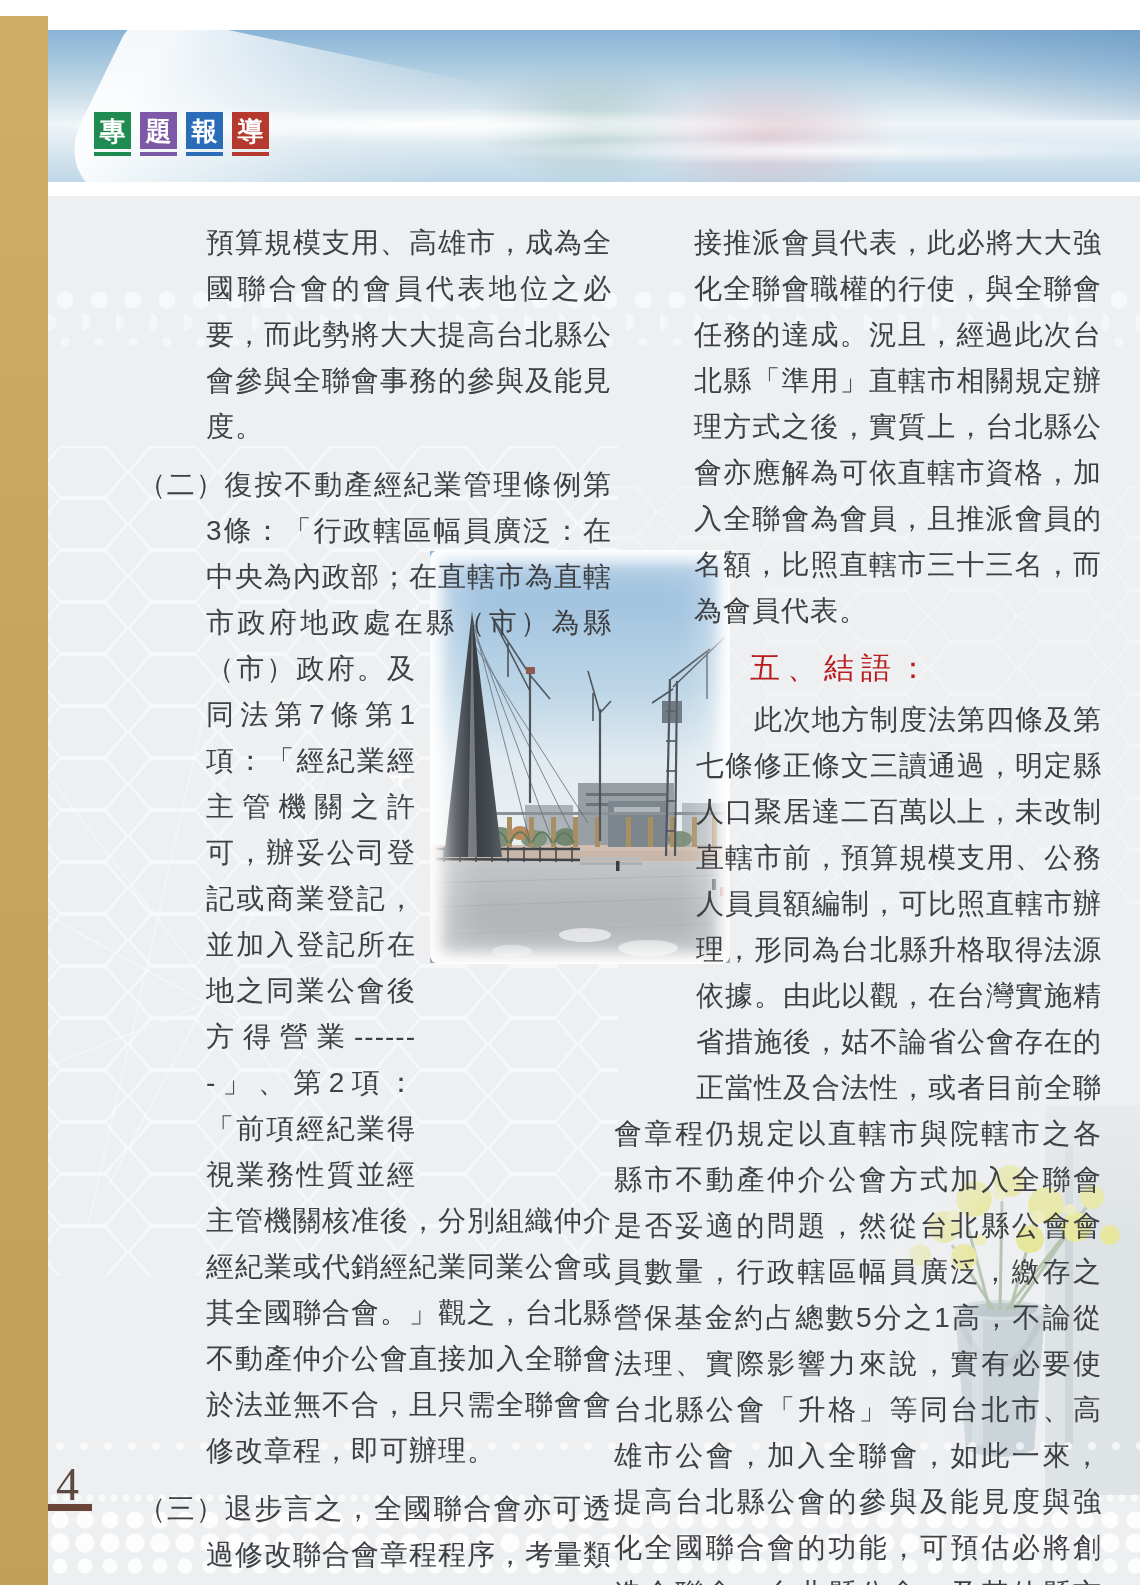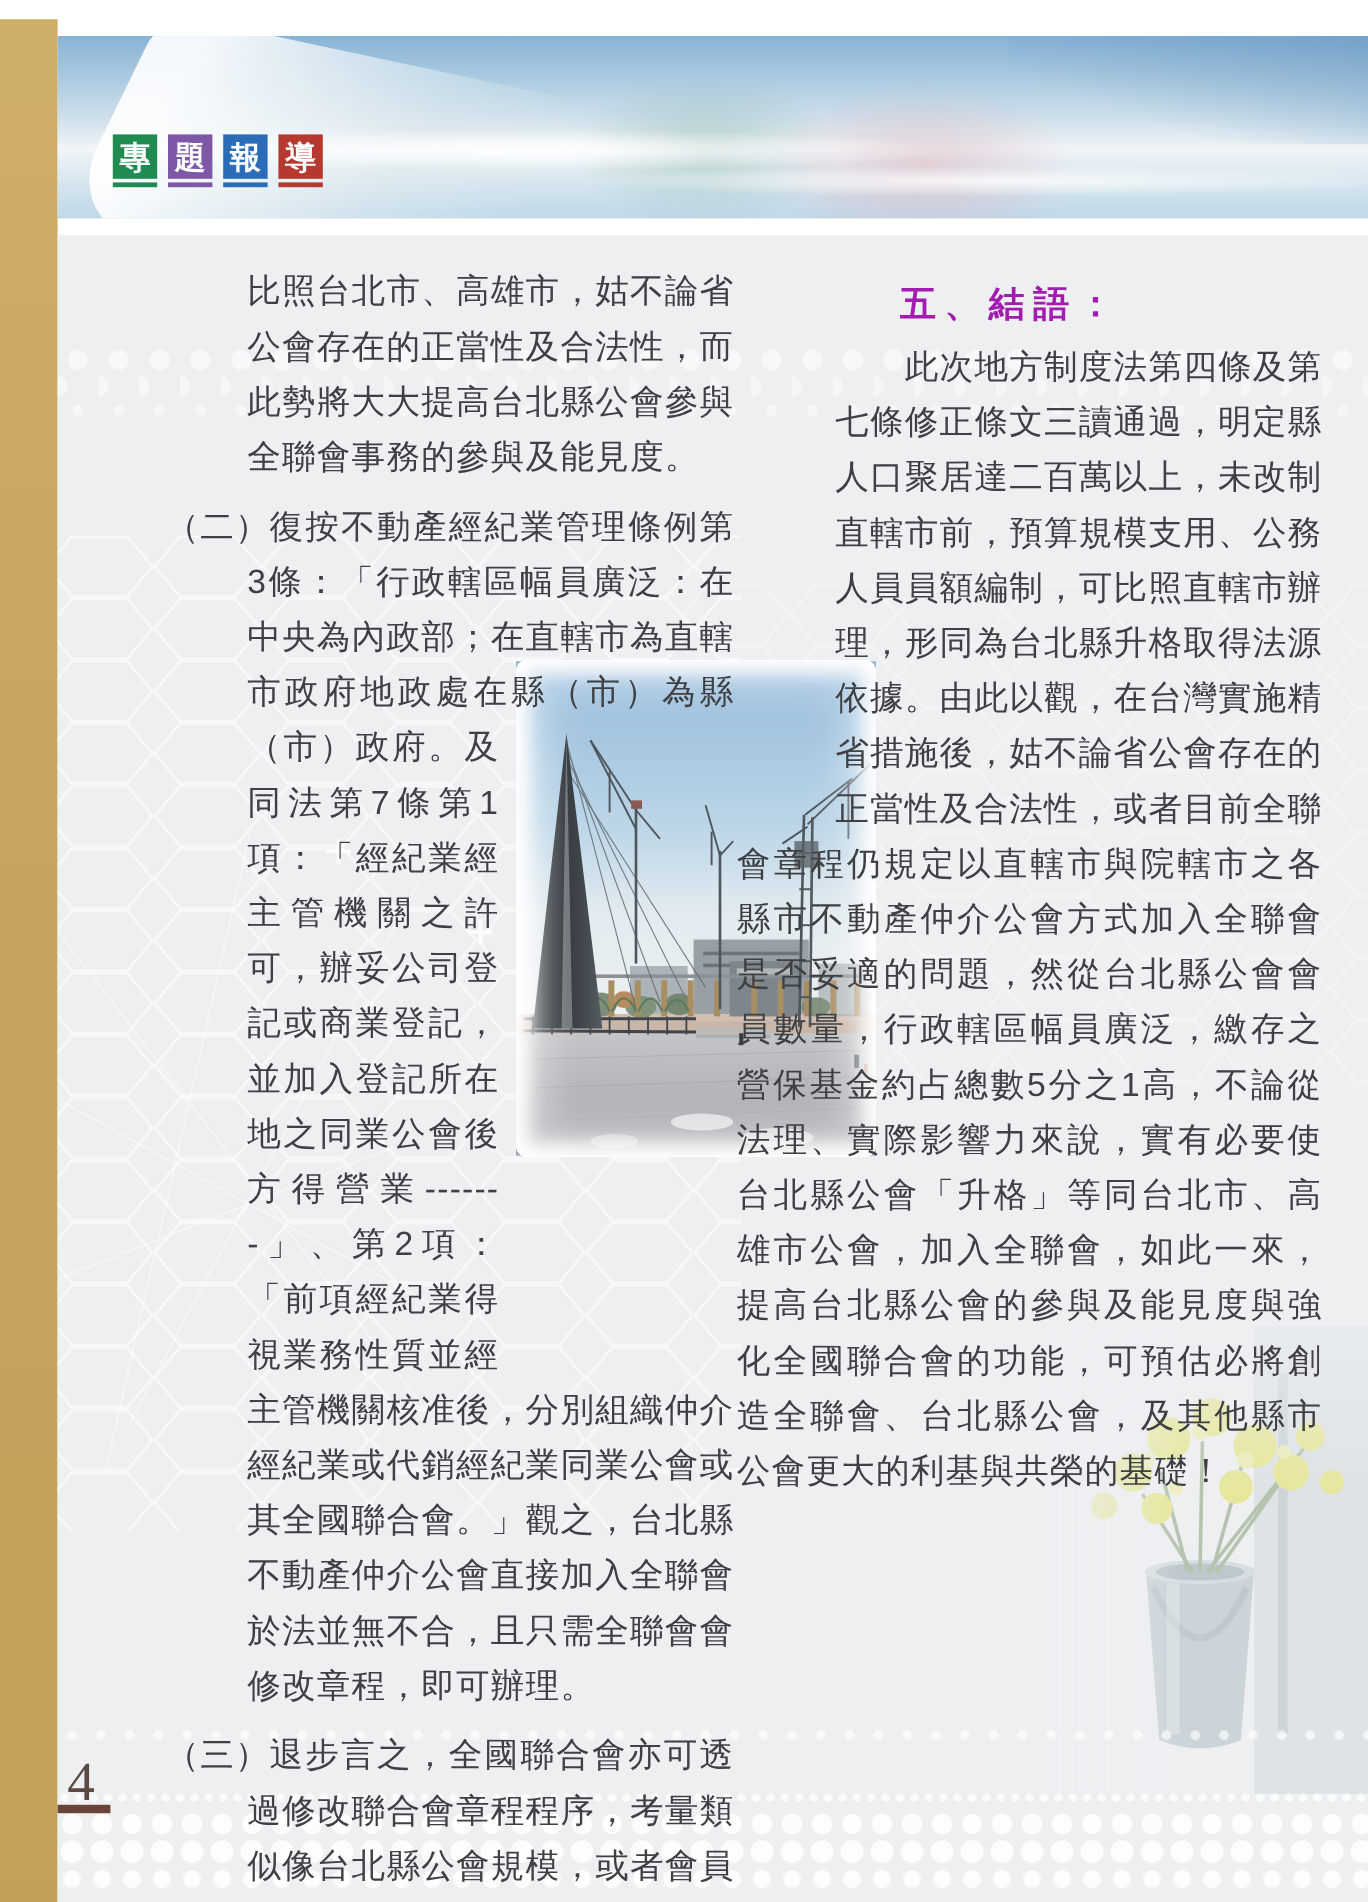--- a/index.html
+++ b/index.html
@@ -75,21 +75,21 @@
     letter-spacing:1px;text-align:justify;}
   .col-left{left:138px;width:474px;}
   .col-right{left:614px;width:488px;}
   .col p{margin:0 0 12px 0;}
   .indent68{margin-left:68px !important;margin-bottom:12px;}
   .hang{padding-left:68px;text-indent:-68px;}
   .marker{letter-spacing:0;}
   .wrapR{float:right;width:196px;height:532px;}
   .wrapL{float:left;width:82px;height:402px;}
   .p-cont{margin-left:80px !important;}
-  .conclusion-heading{margin:14px 0 10px 136px;color:#a21caf;font-size:30px;font-weight:700;
+  .conclusion-heading{margin:14px 0 10px 136px;color:#b91c1c;font-size:30px;font-weight:400;
     letter-spacing:7px;line-height:1.3;}
   .p-conclusion{text-indent:58px;}
 
   
   .pagenum-wrap{position:absolute;left:56px;top:1458px;z-index:5;
     font-family:"Liberation Serif","DejaVu Serif",serif;font-size:46px;color:#5c4a42;}
   .pagenum-bar{position:absolute;left:-8px;top:46px;width:44px;height:7px;background:#6a4437;}
 </style>
 </head>
 <body>
@@ -312,26 +312,27 @@
         <line x1="0" y1="384" x2="300" y2="372"></line>
       </g>
       <ellipse cx="155" cy="384" rx="26" ry="7" fill="#e6e8e9" opacity=".85"></ellipse>
       <ellipse cx="218" cy="397" rx="30" ry="8" fill="#e6e8e9" opacity=".75"></ellipse>
       <ellipse cx="82" cy="400" rx="20" ry="6" fill="#dfe2e4" opacity=".6"></ellipse>
     </svg>
     <div class="feather"></div>
   </figure>
 
   <div class="col col-left">
-    <p class="indent68">比照台北市、高雄市，姑不論省公會存在的正當性及合法性，而此勢將大大提高台北縣公會參與全聯會事務的參與及能見度。</p>
+    <p class="indent68">預算規模支用、高雄市，成為全國聯合會的會員代表地位之必要，而此勢將大大提高台北縣公會參與全聯會事務的參與及能見度。</p>
     <p class="hang"><span class="marker">（二）</span><span>復按不動產經紀業管理條例第3條：「行政轄區幅員廣泛：在中央為內政部；在直轄市為直轄市政府地政處在縣（市）為縣（市）政</span><span class="wrapR"></span><span>府。及同法第7條第1項：「經紀業經主管機關之許可，辦妥公司登記或商業登記，並加入登記所在地之同業公會後方得營業-------」、第2項：「前項經紀業得視業務性質並經主管機關核准後，分別組織仲介經紀業或代銷經紀業同業公會或其全國聯合會。」觀之，台北縣不動產仲介公會直接加入全聯會於法並無不合，且只需全聯會會修改章程，即可辦理。</span></p>
     <p class="hang"><span class="marker">（三）</span><span>退步言之，全國聯合會亦可透過修改聯合會章程程序，考量類似像台北縣公會規模，或者會員數量的公會，無須以「院轄市之各縣市不動產公會會員加入全聯會，而逕自「升格」為全聯會會員，並可以直</span></p>
   </div>
 
   <div class="col col-right">
+    <p class="p-cont">接推派會員代表，此必將大大強化全聯會職權的行使，與全聯會任務的達成。況且，經過此次台北縣「準用」直轄市相關規定辦理方式之後，實質上，台北縣公會亦應解為可依直轄市資格，加入全聯會為會員，且推派會員的名額，比照直轄市三十三名，而為會員代表。</p>
     <h3 class="conclusion-heading">五、結語：</h3>
     <p class="p-conclusion"><span class="wrapL"></span><span>此次地方制度法第四條及第七條修正條文三讀通過，明定縣人口聚居達二百萬以上，未改制直轄市前，預算規模支用、公務人員員額編制，可比照直轄市辦理，形同為台北縣升格取得法源依據。由此以觀，在台灣實施精省措施後，姑不論省公會存在的正當性及合法性，或者目前全聯會章程仍規定以直轄市與院轄市之各縣市不動產仲介公會方式加入全聯會是否妥適的問題，然從台北縣公會會員數量，行政轄區幅員廣泛，繳存之營保基金約占總數5分之1高，不論從法理、實際影響力來說，實有必要使台北縣公會「升格」等同台北市、高雄市公會，加入全聯會，如此一來，提高台北縣公會的參與及能見度與強化全國聯合會的功能，可預估必將創造全聯會、台北縣公會，及其他縣市公會更大的利基與共榮的基礎！</span></p>
   </div>
 
   <div class="pagenum-wrap">
     <span>4</span>
     <div class="pagenum-bar"></div>
   </div>
 
 </div>

